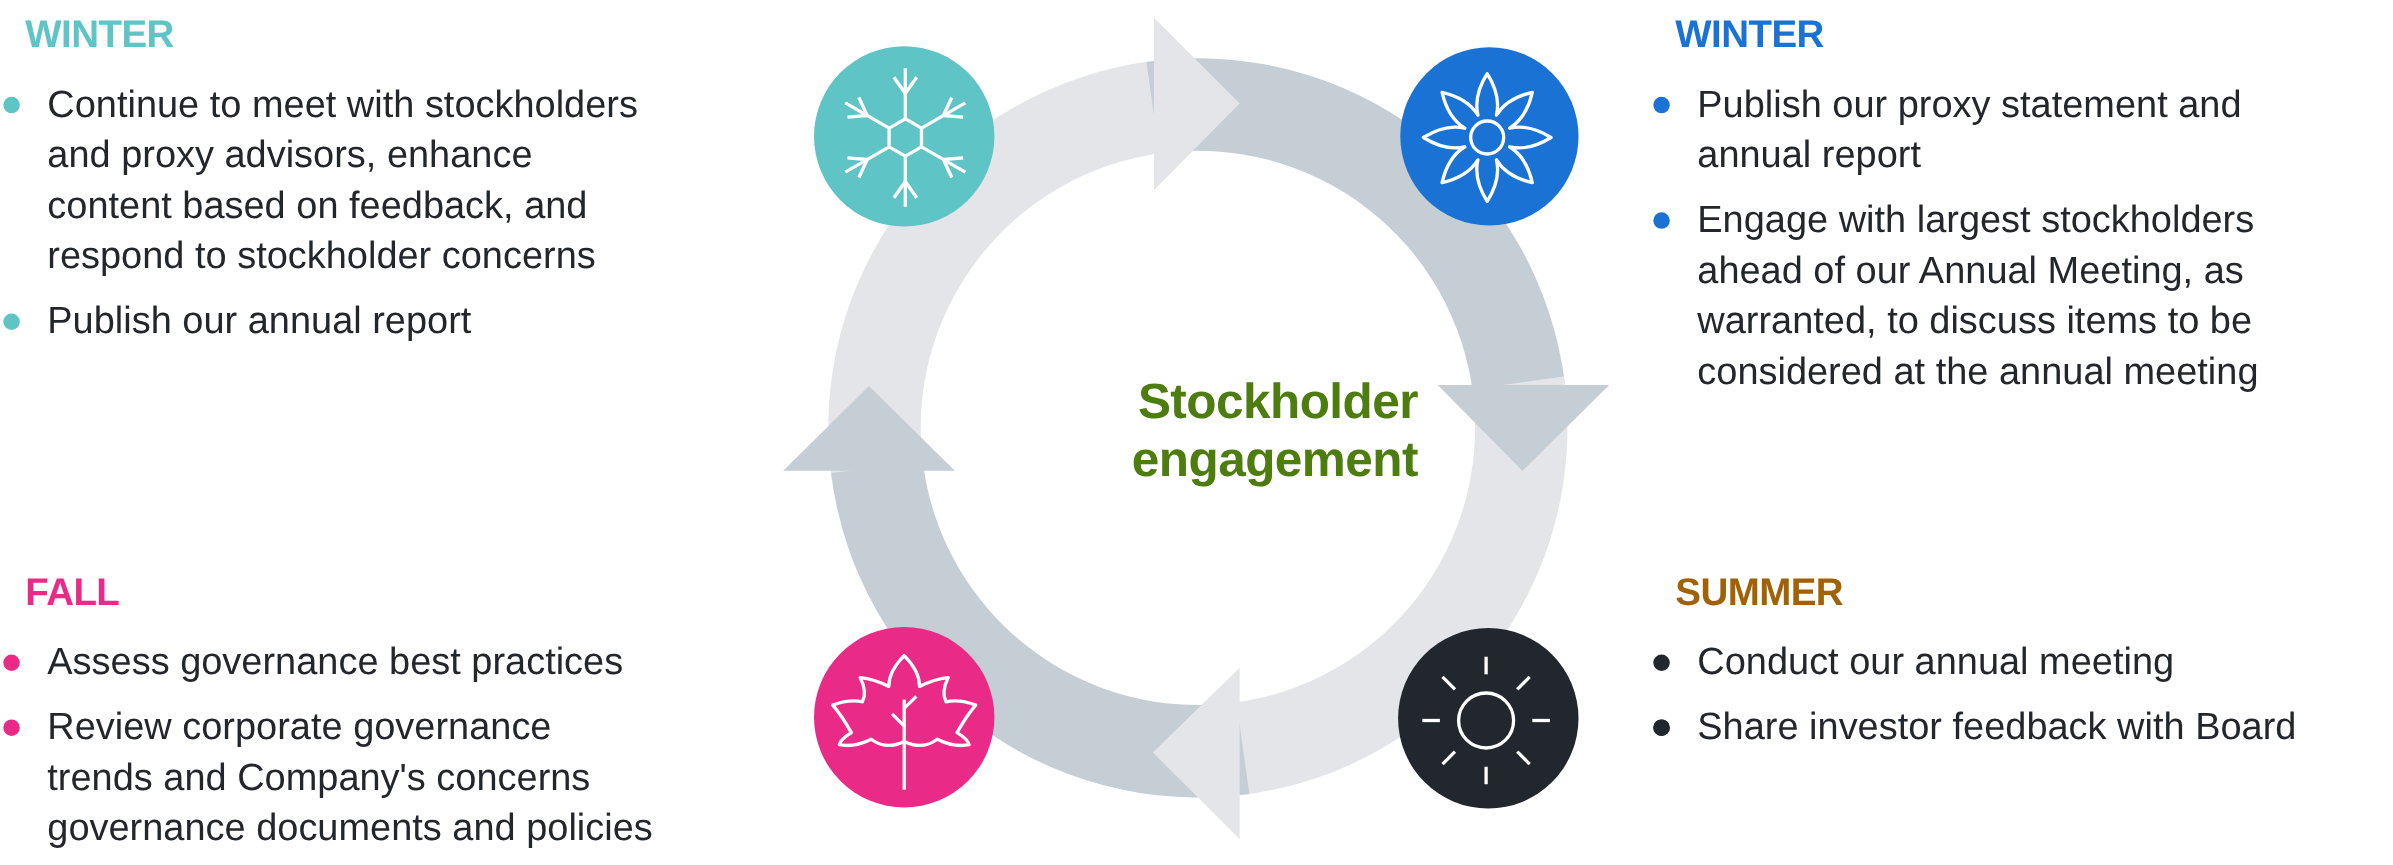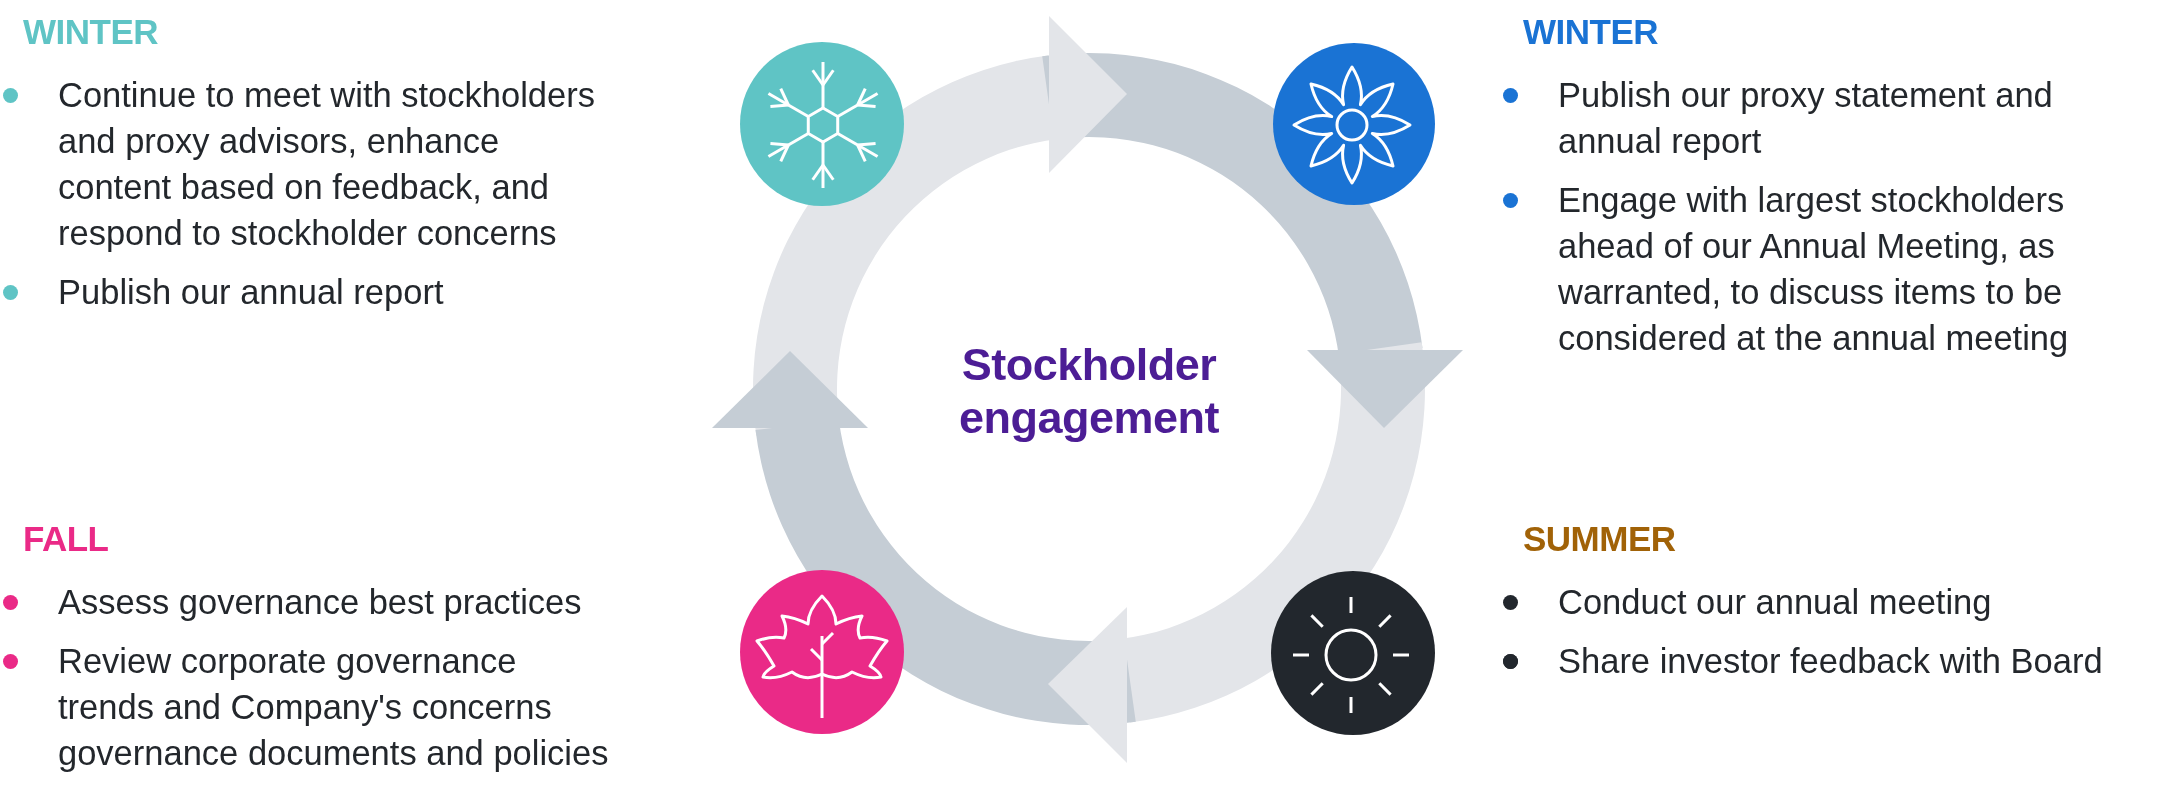--- a/index.html
+++ b/index.html
@@ -2,31 +2,31 @@
 <html><head>
 <meta charset="utf-8">
 <style>
   html, body { margin: 0; padding: 0; background: #ffffff; }
   body { width: 2175px; height: 786px; position: relative; overflow: hidden;
          font-family: "Liberation Sans", sans-serif; color: #23272c; }
   .section { position: absolute; }
   .heading { position: absolute; left: 0; top: 0; margin: 0; font-size: 35px; font-weight: 700;
              line-height: 1; letter-spacing: -0.5px; white-space: nowrap; padding-left: 23px; }
   .items { position: absolute; left: 0; top: 58px; margin: 0; padding: 0; list-style: none; }
-  .item { position: relative; padding-left: 58px; font-size: 34.5px; line-height: 46px;
+  .item { position: relative; padding-left: 43px; font-size: 34.5px; line-height: 46px;
           margin-bottom: 13px; white-space: pre-line; }
   .item .bullet { position: absolute; left: 3px; top: 16px; width: 15px; height: 15px; border-radius: 50%; }
   .item .line { display: block; white-space: nowrap; }
   #winter { left: 0; top: 14px; width: 700px; }
   #spring { left: 1500px; top: 14px; width: 675px; }
   #fall { left: 0; top: 521px; width: 700px; }
   #summer { left: 1500px; top: 521px; width: 675px; }
   #cycle { position: absolute; left: 0; top: 0; }
-  .center-title { position: absolute; left: 889px; top: 338px; width: 400px; text-align: center;
-                  font-size: 45px; font-weight: 700; line-height: 53px; color: #4c1d95; letter-spacing: -0.5px; }
+  .center-title { position: absolute; left: 889px; top: 338px; width: 400px; text-align: right;
+                  font-size: 45px; font-weight: 700; line-height: 53px; color: #4d7c0f; letter-spacing: -0.5px; }
   .center-title span { display: block; }
 </style>
 </head>
 <body>
 
 <svg id="cycle" width="2175" height="786" viewBox="0 0 2175 786">
   <g id="ring">
       <path d="M756.2699289028324,435.7621619225821 A336,336 0 0 1 1048.0519006158706,55.50449304851577 L1058.2889254619029,138.87836978638683 A252,252 0 0 0 839.4524466771243,424.07162144193654 Z" fill="#e3e5e9"></path>
       <path d="M1042.2378380774182,56.26992890283236 A336,336 0 0 1 1422.4955069514842,348.05190061587024 L1339.1216302136131,358.2889254619027 A252,252 0 0 0 1053.9283785580637,139.45244667712427 Z" fill="#c5cdd5"></path>
       <path d="M1421.7300710971676,342.237838077418 A336,336 0 0 1 1129.9480993841296,722.4955069514842 L1119.7110745380971,639.1216302136131 A252,252 0 0 0 1338.5475533228757,353.9283785580635 Z" fill="#e3e5e9"></path>

